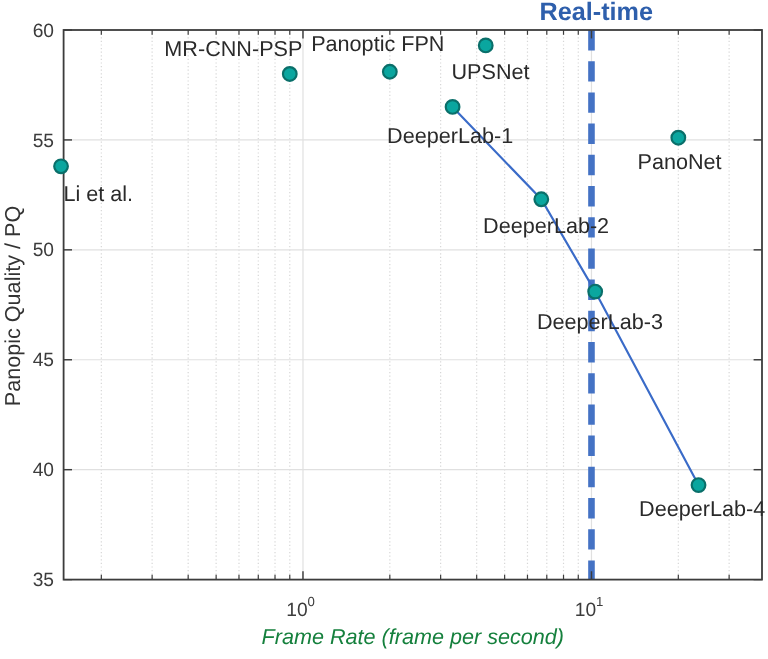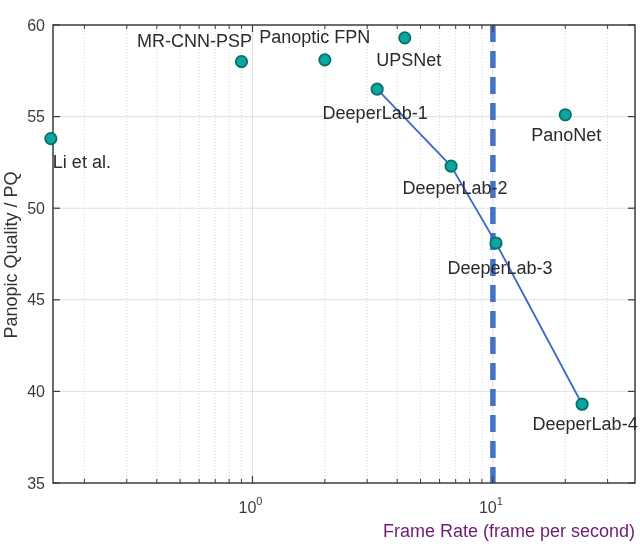--- a/index.html
+++ b/index.html
@@ -16,24 +16,25 @@
     top:0px;
     transform:translateX(-50%);
     font-size:21px;
     line-height:22px;
     font-weight:bold;
     white-space:nowrap;
   }
   .xlabel{
     position:absolute;
     left:53px;top:521px;width:582px;
-    text-align:right;
+    text-align:center;
     font-size:18px;
-    color:#701a75;
+    color:#15803d;
     white-space:nowrap;
+    font-style:italic;
   }
   .ylabel{
     position:absolute;
     left:-118px;top:244px;width:260px;height:22px;
     text-align:center;
     transform:rotate(-90deg);
     font-size:18px;
     color:#333333;
     white-space:nowrap;
   }
@@ -142,15 +143,16 @@
       <text x="566.2710086820742" y="140.76799999999997" text-anchor="middle" font-size="18" fill="#2a2a2a">PanoNet</text>
       <text x="45" y="488.5" text-anchor="end" font-size="16" fill="#3c3c3c">35</text>
       <text x="45" y="396.9" text-anchor="end" font-size="16" fill="#3c3c3c">40</text>
       <text x="45" y="305.29999999999995" text-anchor="end" font-size="16" fill="#3c3c3c">45</text>
       <text x="45" y="213.7" text-anchor="end" font-size="16" fill="#3c3c3c">50</text>
       <text x="45" y="122.09999999999997" text-anchor="end" font-size="16" fill="#3c3c3c">55</text>
       <text x="45" y="30.5" text-anchor="end" font-size="16" fill="#3c3c3c">60</text>
       <text x="250.48244580733746" y="513" text-anchor="middle" font-size="16" fill="#3c3c3c"><tspan>10</tspan><tspan dy="-8" font-size="11">0</tspan></text>
       <text x="490.8985499073086" y="513" text-anchor="middle" font-size="16" fill="#3c3c3c"><tspan>10</tspan><tspan dy="-8" font-size="11">1</tspan></text>
     </svg>
+  <div class="realtime" id="realtime-label" style="left: 496.899px; color: rgb(46, 95, 172);">Real-time</div>
   <div class="xlabel">Frame Rate (frame per second)</div>
   <div class="ylabel">Panopic Quality / PQ</div>
 </div>
 
 </body></html>

